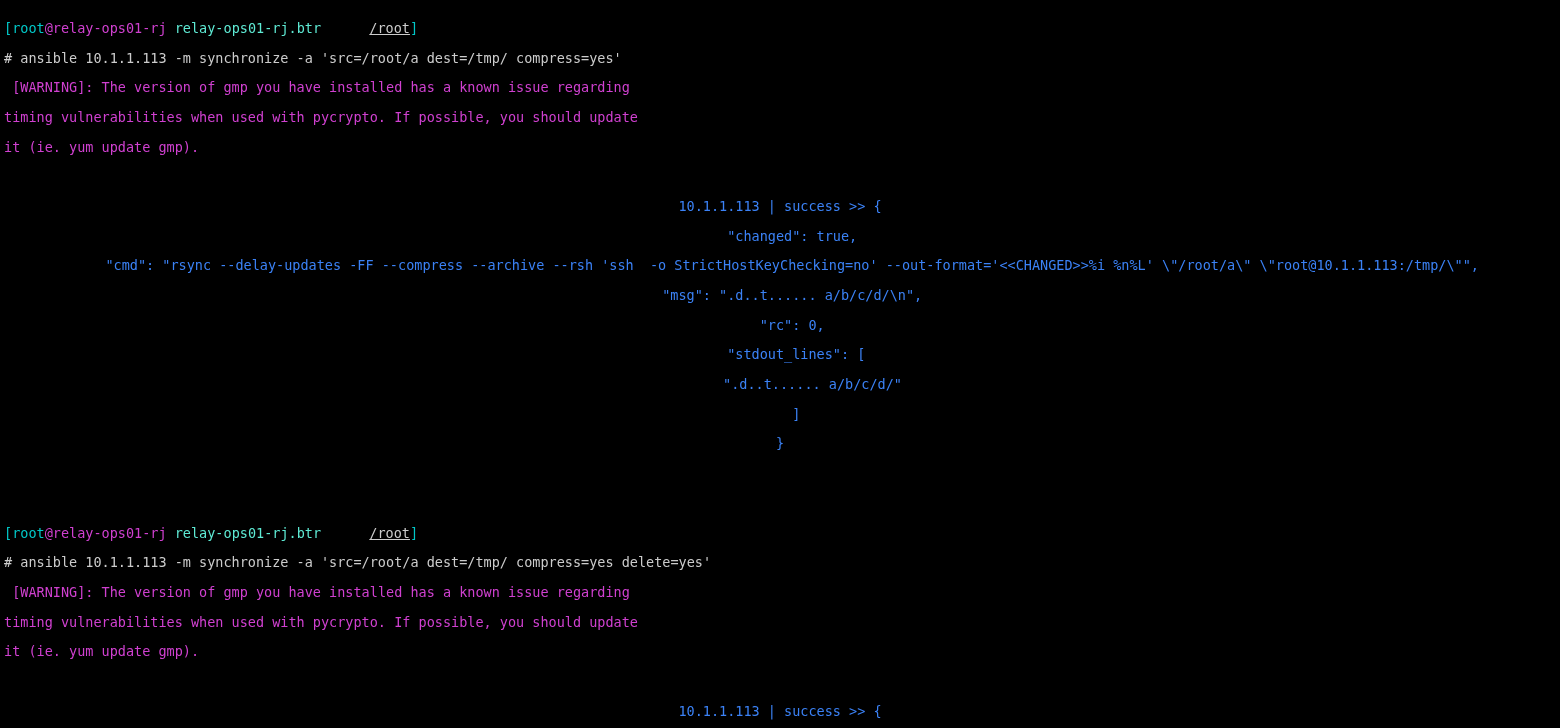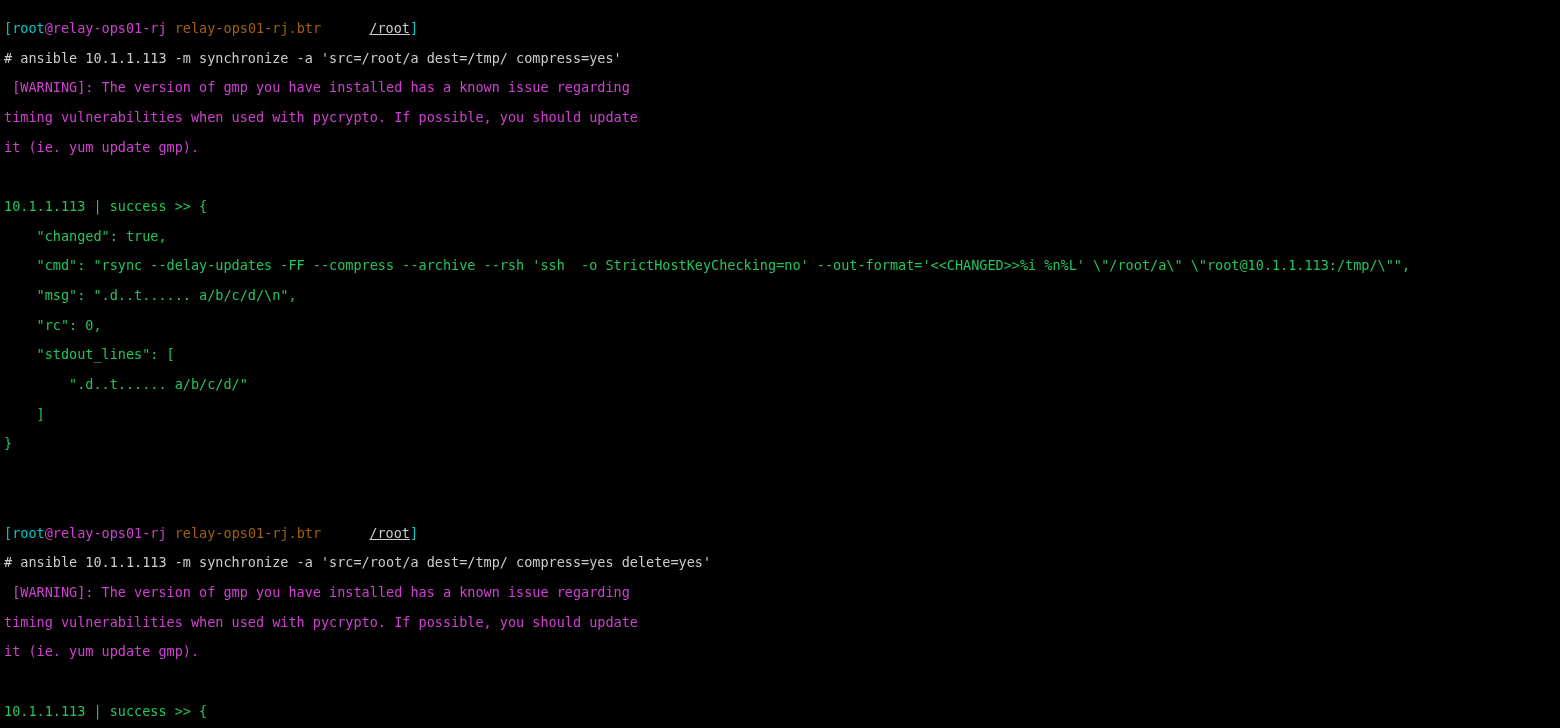--- a/index.html
+++ b/index.html
@@ -12,23 +12,23 @@
     line-height: 1.1;
     width: 1560px;
     height: 728px;
     overflow: hidden;
   }
   .term {
     padding: 6px 4px;
     white-space: pre;
   }
   .cyan { color: #00c8c8; }
-  .yellow { color: #a16207; }
+  .yellow { color: #5eead4; }
   .magenta { color: #d040d0; }
-  .green { color: #22c55e; }
+  .green { color: #3b82f6; text-align: center; }
   .white { color: #cccccc; }
   .ul { text-decoration: underline; margin-left: 32px; }
   .blk { display: block; }
 </style>
 </head>
 <body>
 
 <div class="term">
 <span class="blk"><span class="cyan">[</span><span class="cyan">root</span><span class="magenta">@</span><span class="magenta">relay-ops01-rj</span><span> </span><span class="yellow">relay-ops01-rj.btr</span><span>  </span><span class="white ul">/root</span><span class="cyan">]</span></span>
 <span class="blk white"># ansible 10.1.1.113 -m synchronize -a 'src=/root/a dest=/tmp/ compress=yes'</span>

